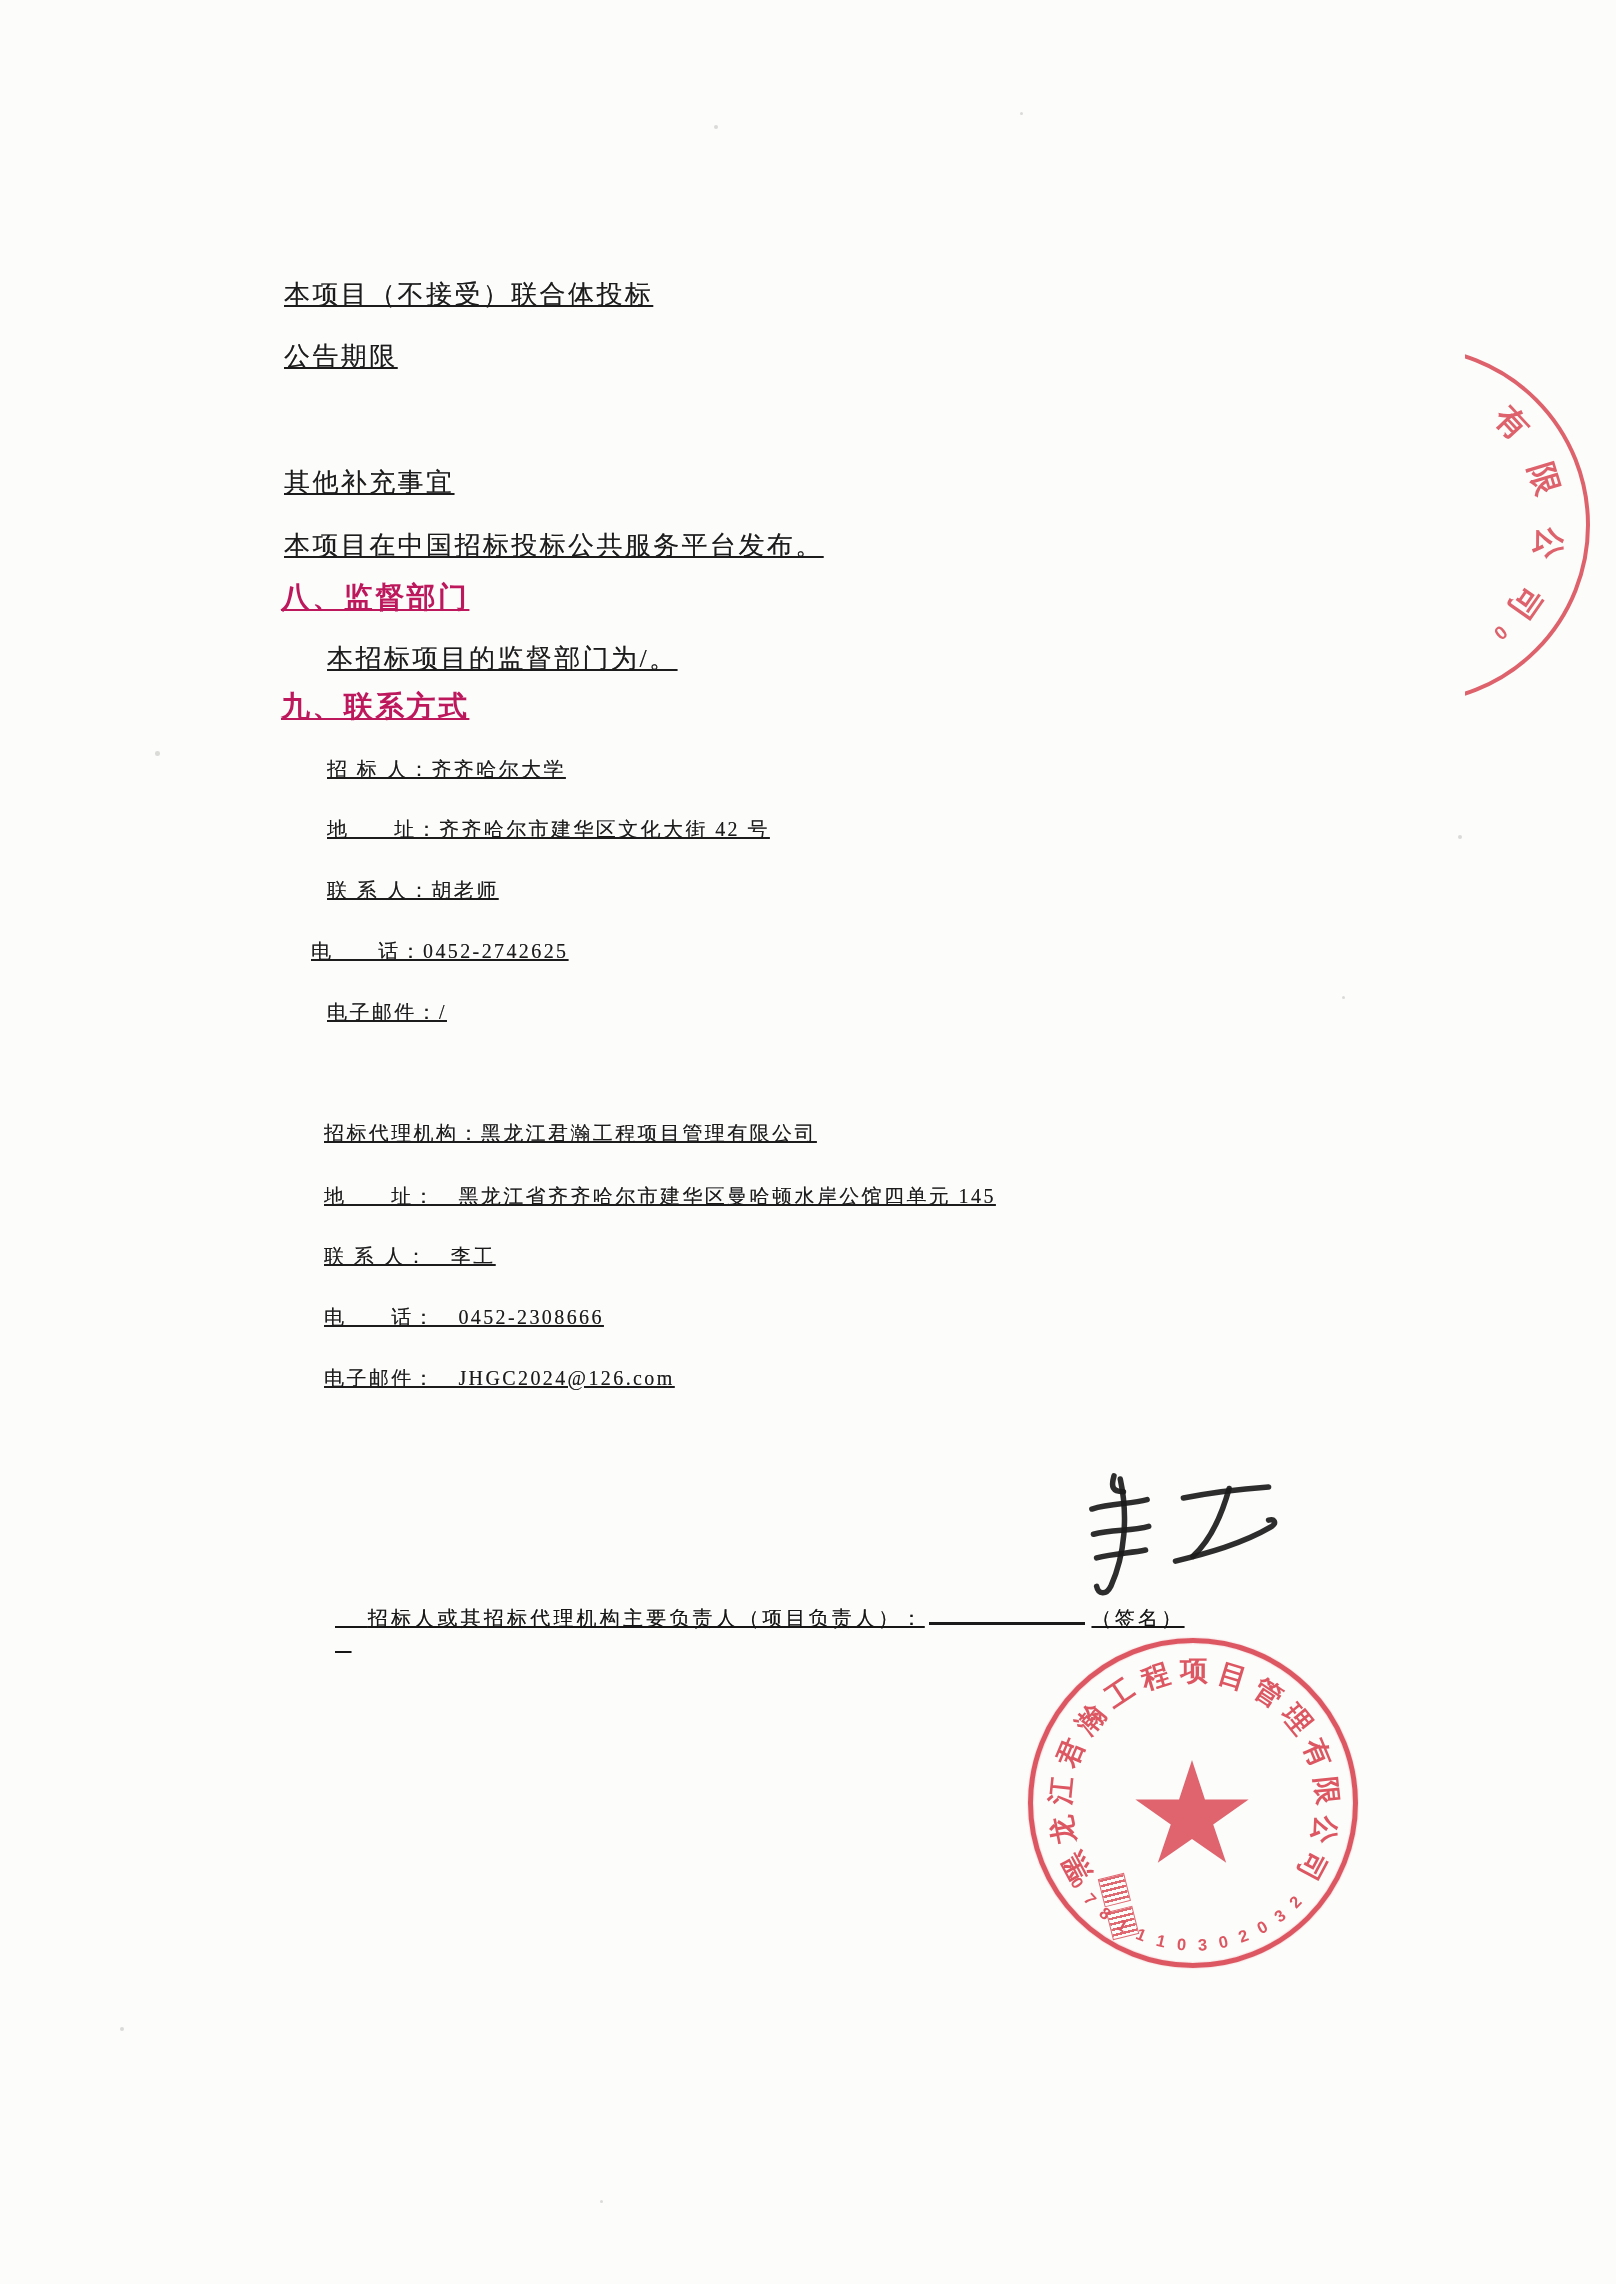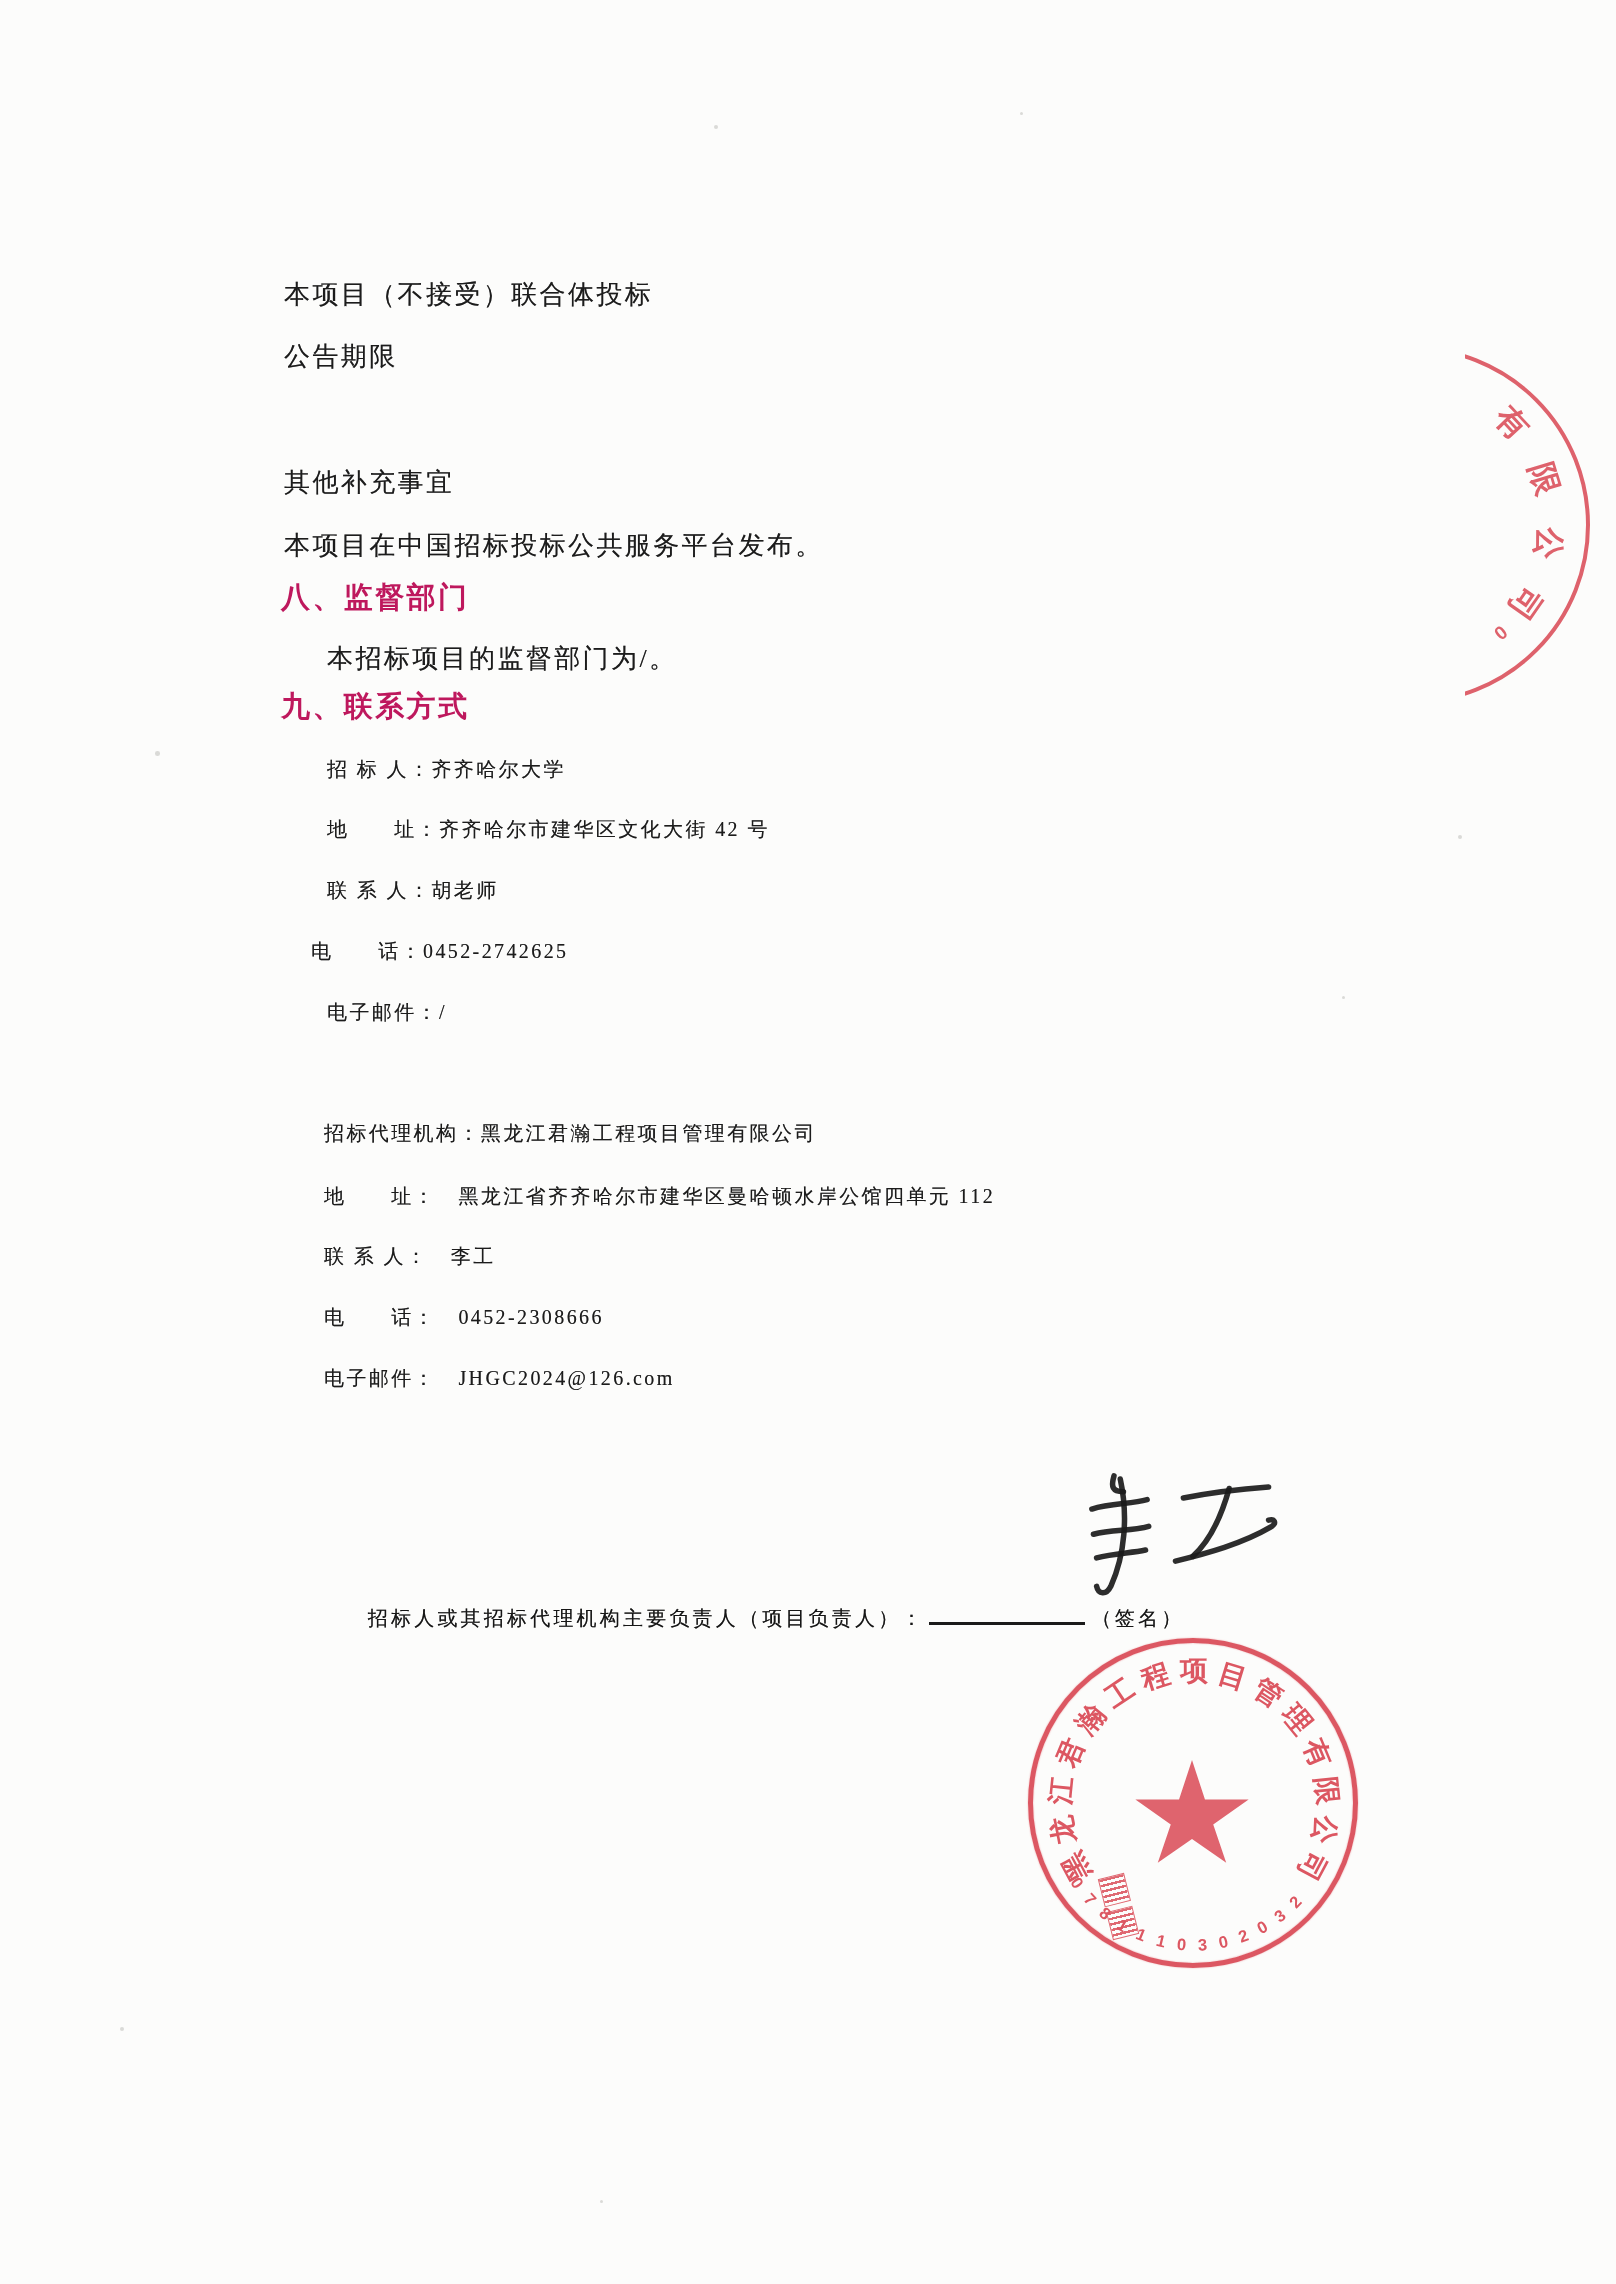--- a/index.html
+++ b/index.html
@@ -4,21 +4,21 @@
 <style>
   html,body{margin:0;padding:0;background:#e8e8e8;}
   .page{
     position:relative;
     width:1616px;height:2284px;
     background:#fcfcfb;
     overflow:hidden;
     font-family:"Liberation Serif","DejaVu Serif",serif;
     color:#1e1e1e;
   }
-  .abs{position:absolute;white-space:pre;}
+  .abs{position:absolute;white-space:pre;text-decoration:underline;}
   .body-line{
     font-size:26px;
     letter-spacing:2.4px;
     color:#1c1c1c;
     text-shadow:0 0 0.5px rgba(30,30,30,.55);
   }
   .heading-line{
     font-family:"Liberation Sans","DejaVu Sans",sans-serif;
     font-weight:700;
     font-size:29px;
@@ -134,21 +134,21 @@
 
   <h2 class="abs heading-line" style="left:281px;top:663px;">九、联系方式</h2>
 
   <p class="abs kv-line" style="left:327px;top:736px;">招 标 人：齐齐哈尔大学</p>
   <p class="abs kv-line" style="left:327px;top:796px;">地　　址：齐齐哈尔市建华区文化大街 42 号</p>
   <p class="abs kv-line" style="left:327px;top:857px;">联 系 人：胡老师</p>
   <p class="abs kv-line" style="left:311px;top:918px;">电　　话：0452-2742625</p>
   <p class="abs kv-line" style="left:327px;top:979px;">电子邮件：/</p>
 
   <p class="abs kv-line" style="left:324px;top:1100px;">招标代理机构：黑龙江君瀚工程项目管理有限公司</p>
-  <p class="abs kv-line" style="left:324px;top:1163px;">地　　址：　黑龙江省齐齐哈尔市建华区曼哈顿水岸公馆四单元 112</p>
+  <p class="abs kv-line" style="left:324px;top:1163px;">地　　址：　黑龙江省齐齐哈尔市建华区曼哈顿水岸公馆四单元 145</p>
   <p class="abs kv-line" style="left:324px;top:1223px;">联 系 人：　李工</p>
   <p class="abs kv-line" style="left:324px;top:1284px;">电　　话：　0452-2308666</p>
   <p class="abs kv-line" style="left:324px;top:1345px;text-align:center;">电子邮件：　JHGC2024@126.com</p>
 
   <div class="abs sig-row" style="left:335px;top:1575px;">
     <span>招标人或其招标代理机构主要负责人（项目负责人）：</span><span class="blank-underline sig-underline"></span><span>（签名）</span>
   </div>
 
   <svg class="signature-svg" width="221" height="142" viewBox="0 0 280 180" aria-label="李工">
     <path d="M62,10 C58,24 60,30 74,30"></path>

